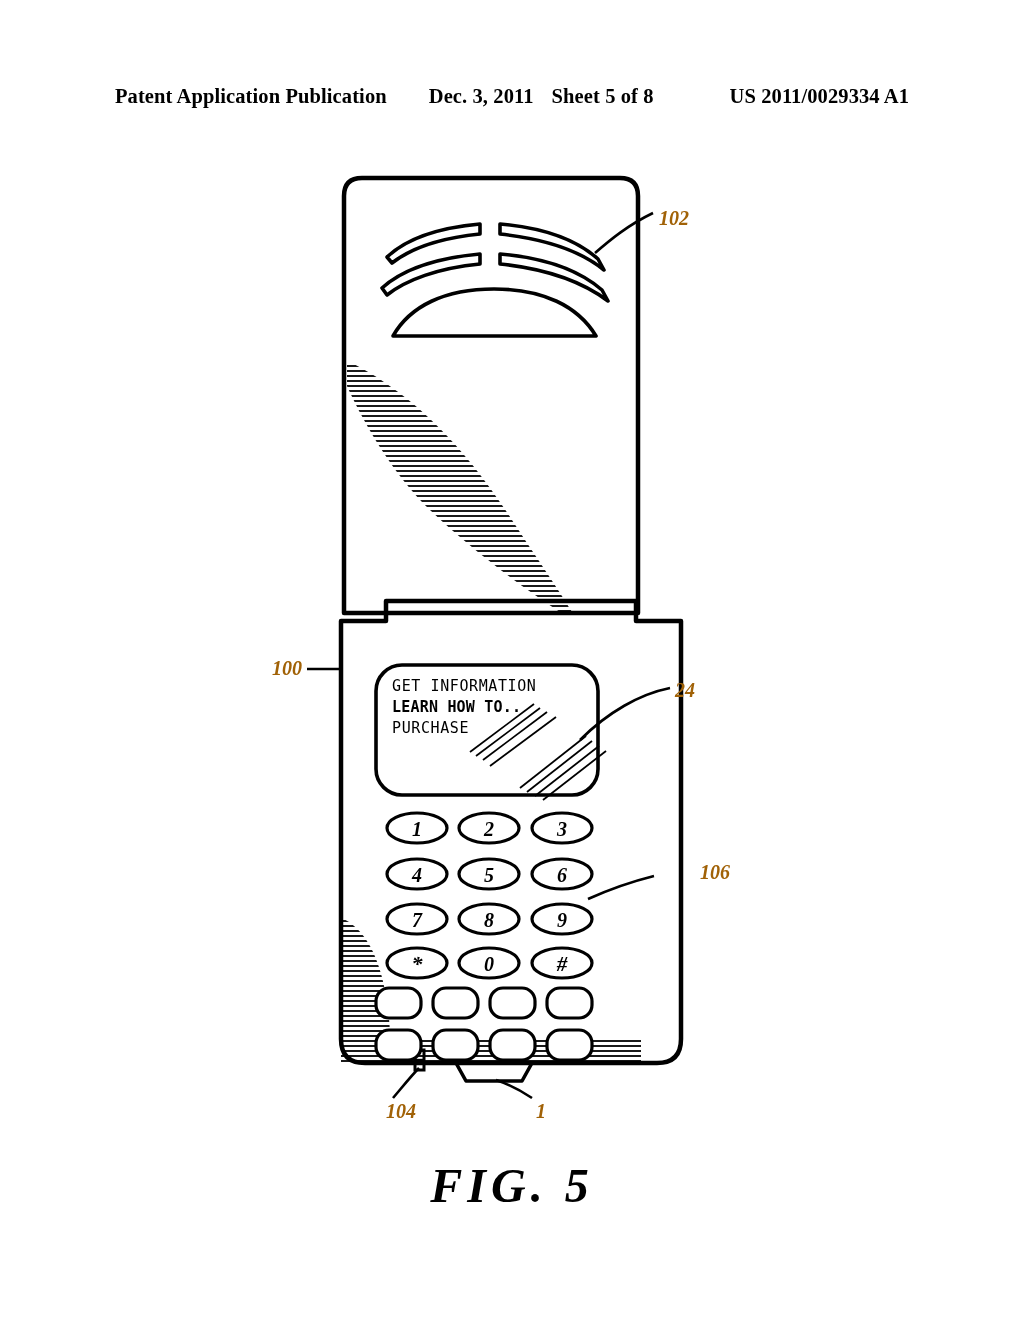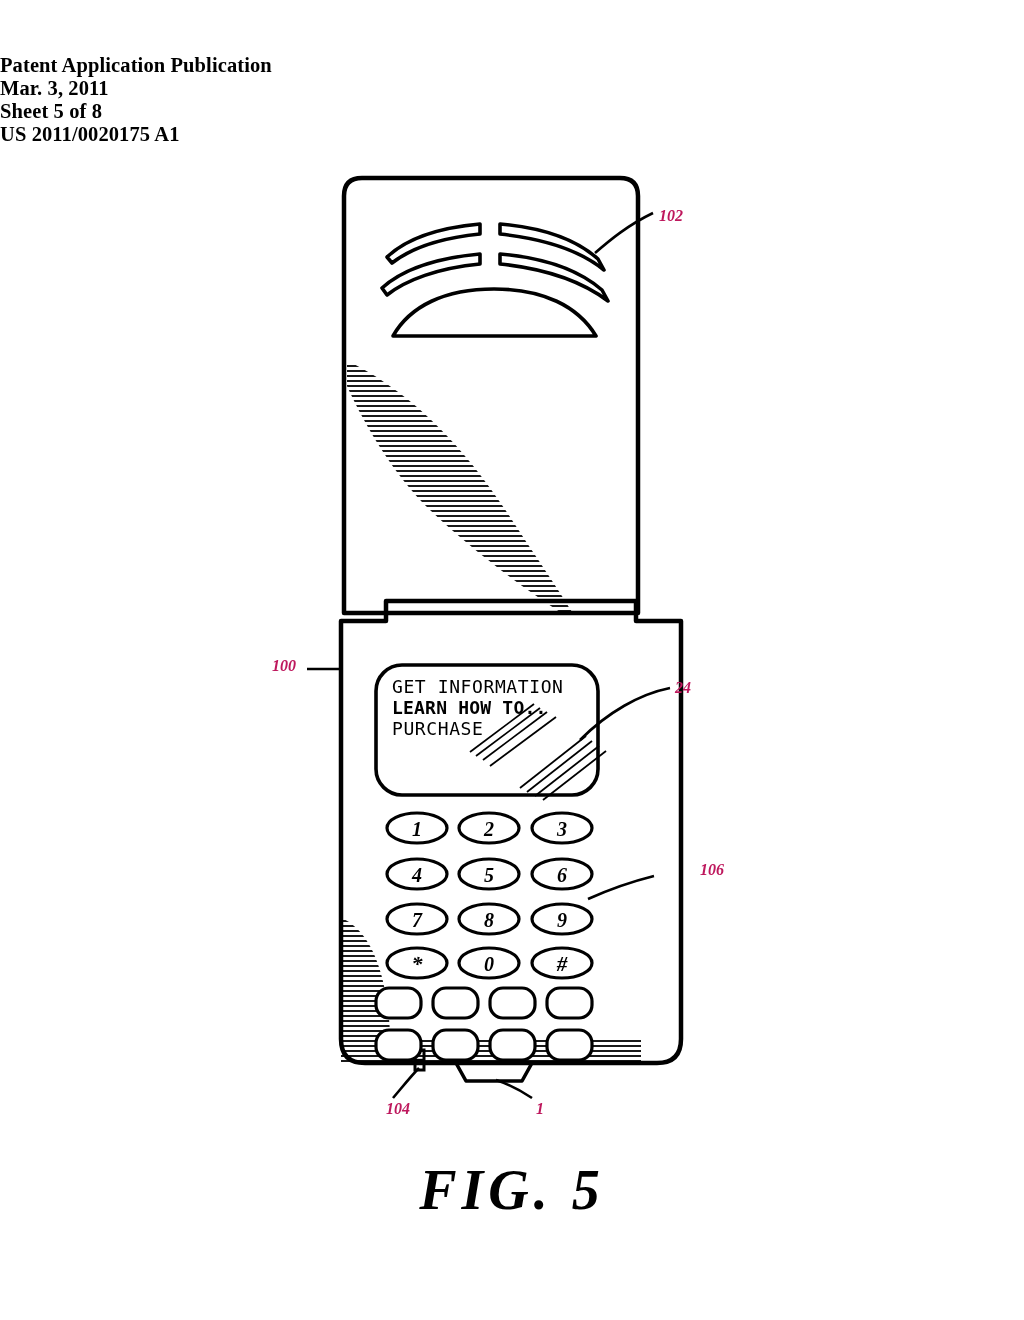--- a/index.html
+++ b/index.html
@@ -25,21 +25,20 @@
     width: 1024px;
     height: 30px;
     display: flex;
     align-items: baseline;
     justify-content: center;
     font-family: "Liberation Serif", serif;
     font-weight: bold;
     font-size: 20.5px;
     letter-spacing: 0.1px;
     white-space: nowrap;
-    flex-direction: column;
   }
   #patent-header .h-pub   { margin-right: 42px; }
   #patent-header .h-date  { margin-right: 18px; }
   #patent-header .h-sheet { margin-right: 76px; }
   #patent-header .h-num   { }
 
   
   #figure-stage {
     position: absolute;
     top: 0;
@@ -59,52 +58,52 @@
   
   #figure-caption {
     position: absolute;
     top: 1158px;
     left: 0;
     width: 1024px;
     text-align: center;
     font-family: "Liberation Serif", serif;
     font-style: italic;
     font-weight: bold;
-    font-size: 56px;
+    font-size: 48px;
     letter-spacing: 5px;
     color: #000;
   }
 
   
   #screen-text {
     position: absolute;
     left: 392px;
     top: 676px;
     width: 200px;
     font-family: "DejaVu Sans Mono", monospace;
-    font-size: 18px;
+    font-size: 15px;
     line-height: 21px;
     letter-spacing: 0.6px;
     color: #000;
     white-space: nowrap;
   }
   #screen-text .line { display: block; }
   #screen-text .line.selected {
     font-weight: bold;
     letter-spacing: 0.2px;
   }
 
   
   .ref-label {
     position: absolute;
     font-family: "Liberation Serif", serif;
     font-style: italic;
     font-weight: bold;
-    font-size: 16px;
-    color: #be185d;
+    font-size: 20px;
+    color: #a16207;
     white-space: nowrap;
   }
   #ref-102 { left: 659px; top: 207px; }
   #ref-100 { left: 272px; top: 657px; }
   #ref-24  { left: 675px; top: 679px; }
   #ref-106 { left: 660px; top: 861px; margin-left: 40px; }
   #ref-104 { left: 374px; top: 1100px; margin-left: 12px; }
   #ref-16  { left: 536px; top: 1100px; }
 
   
@@ -117,23 +116,23 @@
     color: #000;
     transform: translate(-50%, -50%);
     white-space: nowrap;
   }
 </style>
 </head>
 <body>
 
 <div id="patent-header">
   <span class="h-pub">Patent Application Publication</span>
-  <span class="h-date">Mar. 3, 2011</span>
+  <span class="h-date">Dec. 3, 2011</span>
   <span class="h-sheet">Sheet 5 of 8</span>
-  <span class="h-num">US 2011/0020175 A1</span>
+  <span class="h-num">US 2011/0029334 A1</span>
 </div>
 
 <div id="figure-stage">
 
   <svg id="figure-svg" viewBox="0 0 1024 1320">
     <defs>
 
       <pattern id="hatch" width="6" height="5" patternUnits="userSpaceOnUse">
         <rect width="6" height="5" fill="#ffffff"></rect>
         <rect width="6" height="2" fill="#1a1a1a"></rect>

